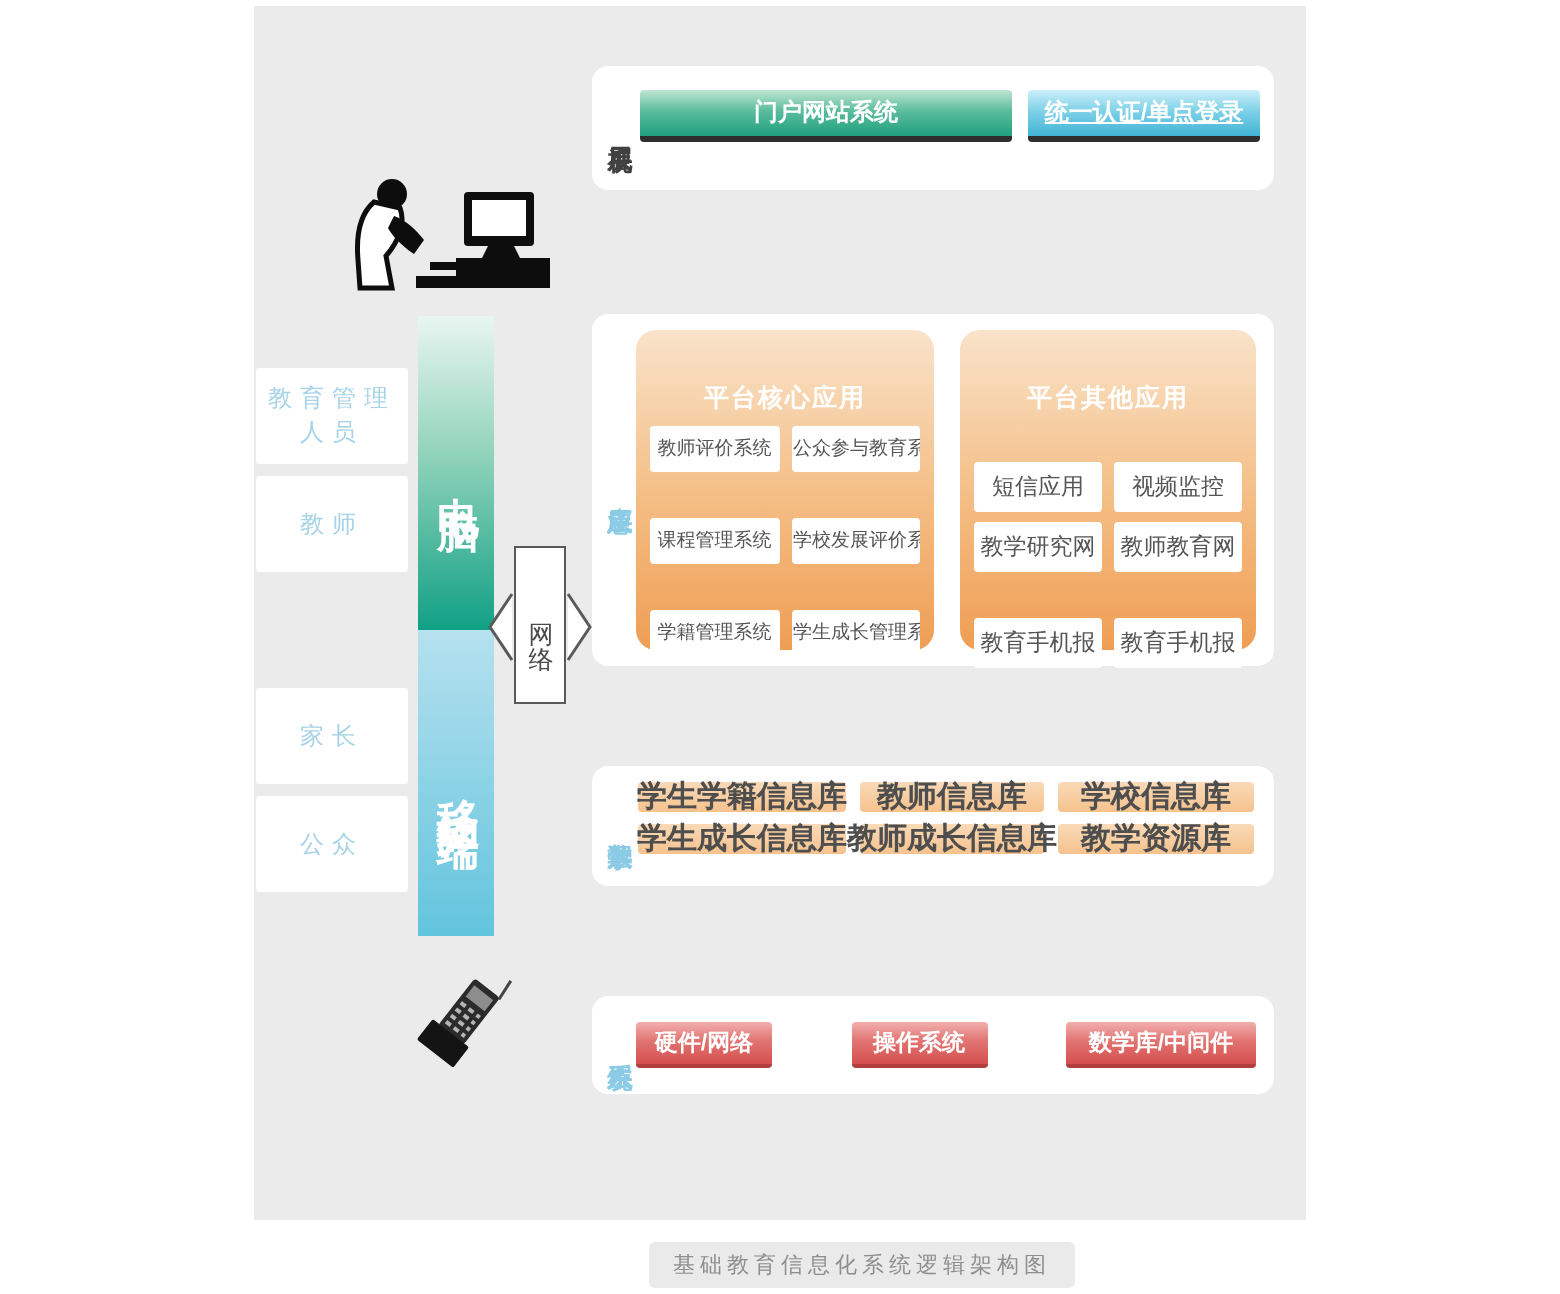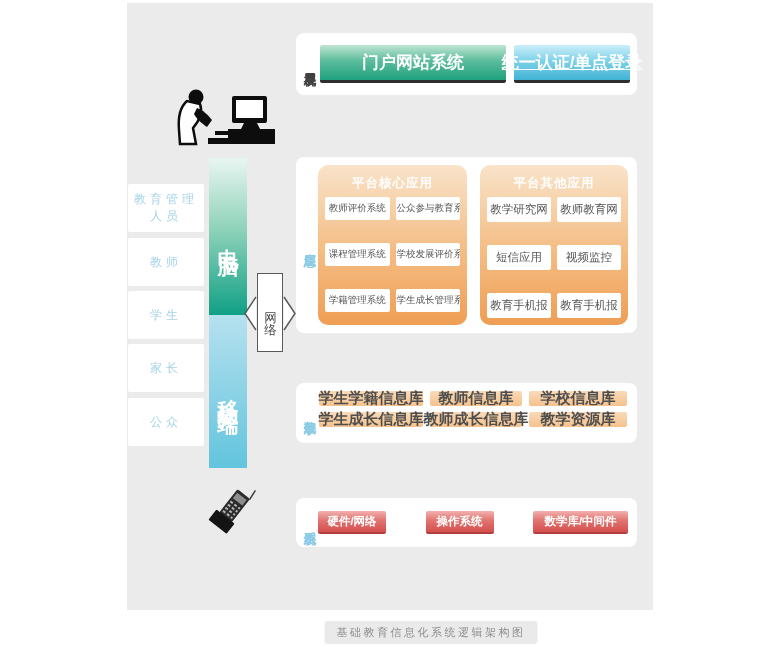--- a/index.html
+++ b/index.html
@@ -32,32 +32,32 @@
   .card-app { top:157px; height:176px; }
   .card-data { top:383px; height:60px; }
   .card-system { top:498px; height:49px; }
 
   .vlabel { position:absolute; left:5px; top:50%; transform:translateY(-50%);
     writing-mode:vertical-rl; text-orientation:upright; font-weight:bold; letter-spacing:1px; }
   .vlabel-dark { color:#414141; font-size:12.5px; }
   .vlabel-blue { color:#8ccbe5; font-size:12.5px; }
 
   
-  .big-btn { position:absolute; top:12px; height:38px; display:flex; align-items:center; justify-content:center;
-    color:#fff; font-weight:bold; font-size:17px; border-radius:2px; white-space:nowrap;
+  .big-btn { position:absolute; top:12px; height:26px; display:flex; align-items:center; justify-content:center;
+    color:#fff; font-weight:bold; font-size:12px; border-radius:2px; white-space:nowrap;
     border-bottom:3px solid #2e2e2e; }
   .btn-portal { left:24px; width:186px; background:linear-gradient(180deg,#c0e5d3 0%,#5bbd9c 45%,#1fa07e 100%); }
   .btn-sso { left:218px; width:116px; background:linear-gradient(180deg,#cceef9 0%,#7fd2e8 45%,#41b3d6 100%);text-decoration:underline; }
 
   
   .panel { position:absolute; top:8px; height:160px; border-radius:10px;
     background:linear-gradient(180deg,#f9e3ca 0%,#f4bc82 55%,#ef9e54 100%); }
   .panel-core { left:22px; width:149px; }
   .panel-other { left:184px; width:148px; }
-  .panel-title { text-align:center; color:#fff; font-weight:bold; font-size:12.5px; margin-top:10px; letter-spacing:1px; }
+  .panel-title { text-align:center; color:#fff; font-weight:bold; font-size:12.5px; margin-top:26px; letter-spacing:1px; }
   .prow { display:flex; gap:6px; margin:23px 7px 0 7px; }
   .prow.first { margin-top:5px; }
   .pitem { flex:1; background:#fff; border-radius:2px; color:#555; text-align:center;
     padding:5px 1px; white-space:nowrap; overflow:hidden; }
   .panel-core .pitem { font-size:9.5px; }
   .panel-other .pitem { font-size:11.5px; }
 
   
   .data-grid { position:absolute; left:23px; top:8px; display:grid;
     grid-template-columns:104px 92px 98px; gap:6px 7px; }
@@ -93,21 +93,20 @@
     <rect x="56" y="43" width="47" height="11" fill="#0d0d0d"></rect>
     <rect x="36" y="52" width="67" height="6" fill="#0d0d0d"></rect>
     <rect x="43" y="45" width="13" height="4" fill="#0d0d0d"></rect>
     <circle cx="24" cy="11" r="7.5" fill="#0d0d0d"></circle>
     <path d="M15,15 C8,21 6,32 7,44 L8,58 L24,58 L21,42 C27,35 31,26 28,18 Z" fill="#ffffff" stroke="#0d0d0d" stroke-width="2.5"></path>
     <path d="M25,22 C31,24 36,29 40,34 L35,41 C29,37 24,32 22,28 Z" fill="#0d0d0d"></path>
   </svg>
 
   <div class="user-box" style="top:184px;">教育管理人员</div>
   <div class="user-box" style="top:238px;">教师</div>
-  <div class="user-box" style="top:291px;">学生</div>
   <div class="user-box" style="top:344px;">家长</div>
   <div class="user-box" style="top:398px;">公众</div>
 
   <div class="bar bar-green">
     <span class="bar-text">电脑</span>
   </div>
   <div class="bar bar-blue">
     <span class="bar-text">移动终端</span>
   </div>
 
@@ -164,27 +163,27 @@
         <div class="pitem">学校发展评价系统</div>
       </div>
       <div class="prow">
         <div class="pitem">学籍管理系统</div>
         <div class="pitem">学生成长管理系统</div>
       </div>
     </div>
 
     <div class="panel panel-other">
       <div class="panel-title">平台其他应用</div>
+      <div class="prow">
+        <div class="pitem">短信应用</div>
+        <div class="pitem">视频监控</div>
+      </div>
       <div class="prow first">
         <div class="pitem">教学研究网</div>
         <div class="pitem">教师教育网</div>
-      </div>
-      <div class="prow">
-        <div class="pitem">短信应用</div>
-        <div class="pitem">视频监控</div>
       </div>
       <div class="prow">
         <div class="pitem">教育手机报</div>
         <div class="pitem">教育手机报</div>
       </div>
     </div>
   </div>
 
   <div class="card card-data">
     <span class="vlabel vlabel-blue">数学层</span>

